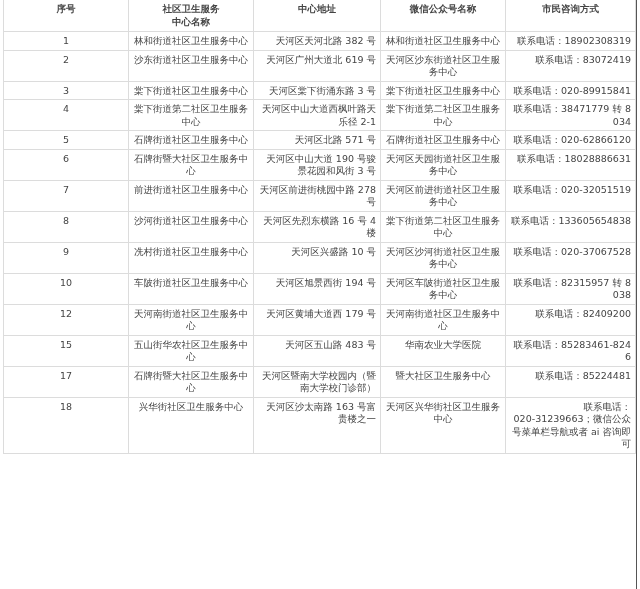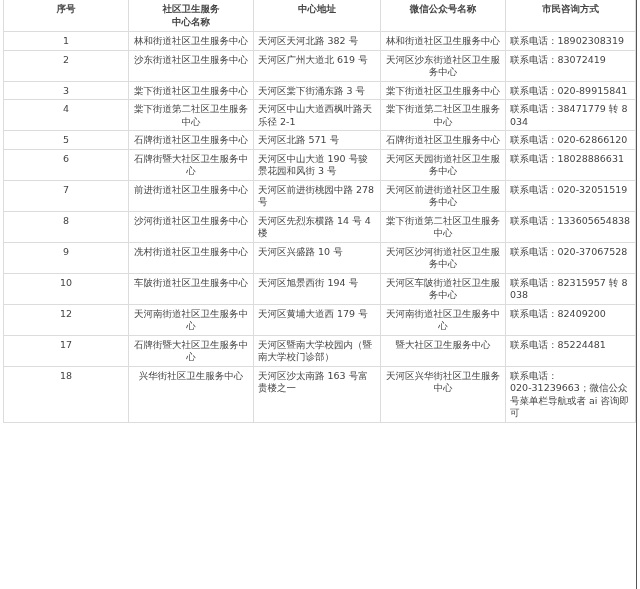--- a/index.html
+++ b/index.html
@@ -45,21 +45,21 @@
       overflow: hidden;
       word-break: break-all;
     }
     th {
       font-weight: bold;
       color: #444444;
       text-align: center;
       padding-top: 6px;
     }
     td.center { text-align: center; }
-    td.left { text-align: left; }
+    td.left { text-align: right; }
     tr.h-hdr { height: 35px; }
     tr.h1 { height: 18px; }
     tr.h2 { height: 30px; }
     tr.h3 { height: 41px; }
     tr.h4 { height: 52px; }
     tr.h5 { height: 54px; }
   </style>
 </head>
 <body>
 
@@ -129,21 +129,21 @@
     <tr class="h2">
       <td class="center">7</td>
       <td class="center">前进街道社区卫生服务中心</td>
       <td class="left">天河区前进街桃园中路 278 号</td>
       <td class="center">天河区前进街道社区卫生服务中心</td>
       <td class="left">联系电话：020-32051519</td>
     </tr>
     <tr class="h2">
       <td class="center">8</td>
       <td class="center">沙河街道社区卫生服务中心</td>
-      <td class="left">天河区先烈东横路 14 号 4 楼</td>
+      <td class="left">天河区先烈东横路 16 号 4 楼</td>
       <td class="center">棠下街道第二社区卫生服务中心</td>
       <td class="left">联系电话：133605654838</td>
     </tr>
     <tr class="h2">
       <td class="center">9</td>
       <td class="center">冼村街道社区卫生服务中心</td>
       <td class="left">天河区兴盛路 10 号</td>
       <td class="center">天河区沙河街道社区卫生服务中心</td>
       <td class="left">联系电话：020-37067528</td>
     </tr>
@@ -155,20 +155,27 @@
       <td class="left">联系电话：82315957 转 8038</td>
     </tr>
     <tr class="h2">
       <td class="center">12</td>
       <td class="center">天河南街道社区卫生服务中心</td>
       <td class="left">天河区黄埔大道西 179 号</td>
       <td class="center">天河南街道社区卫生服务中心</td>
       <td class="left">联系电话：82409200</td>
     </tr>
     <tr class="h2">
+      <td class="center">15</td>
+      <td class="center">五山街华农社区卫生服务中心</td>
+      <td class="left">天河区五山路 483 号</td>
+      <td class="center">华南农业大学医院</td>
+      <td class="left">联系电话：85283461-8246</td>
+    </tr>
+    <tr class="h2">
       <td class="center">17</td>
       <td class="center">石牌街暨大社区卫生服务中心</td>
       <td class="left">天河区暨南大学校园内（暨南大学校门诊部）</td>
       <td class="center">暨大社区卫生服务中心</td>
       <td class="left">联系电话：85224481</td>
     </tr>
     <tr class="h5">
       <td class="center">18</td>
       <td class="center">兴华街社区卫生服务中心</td>
       <td class="left">天河区沙太南路 163 号富贵楼之一</td>

